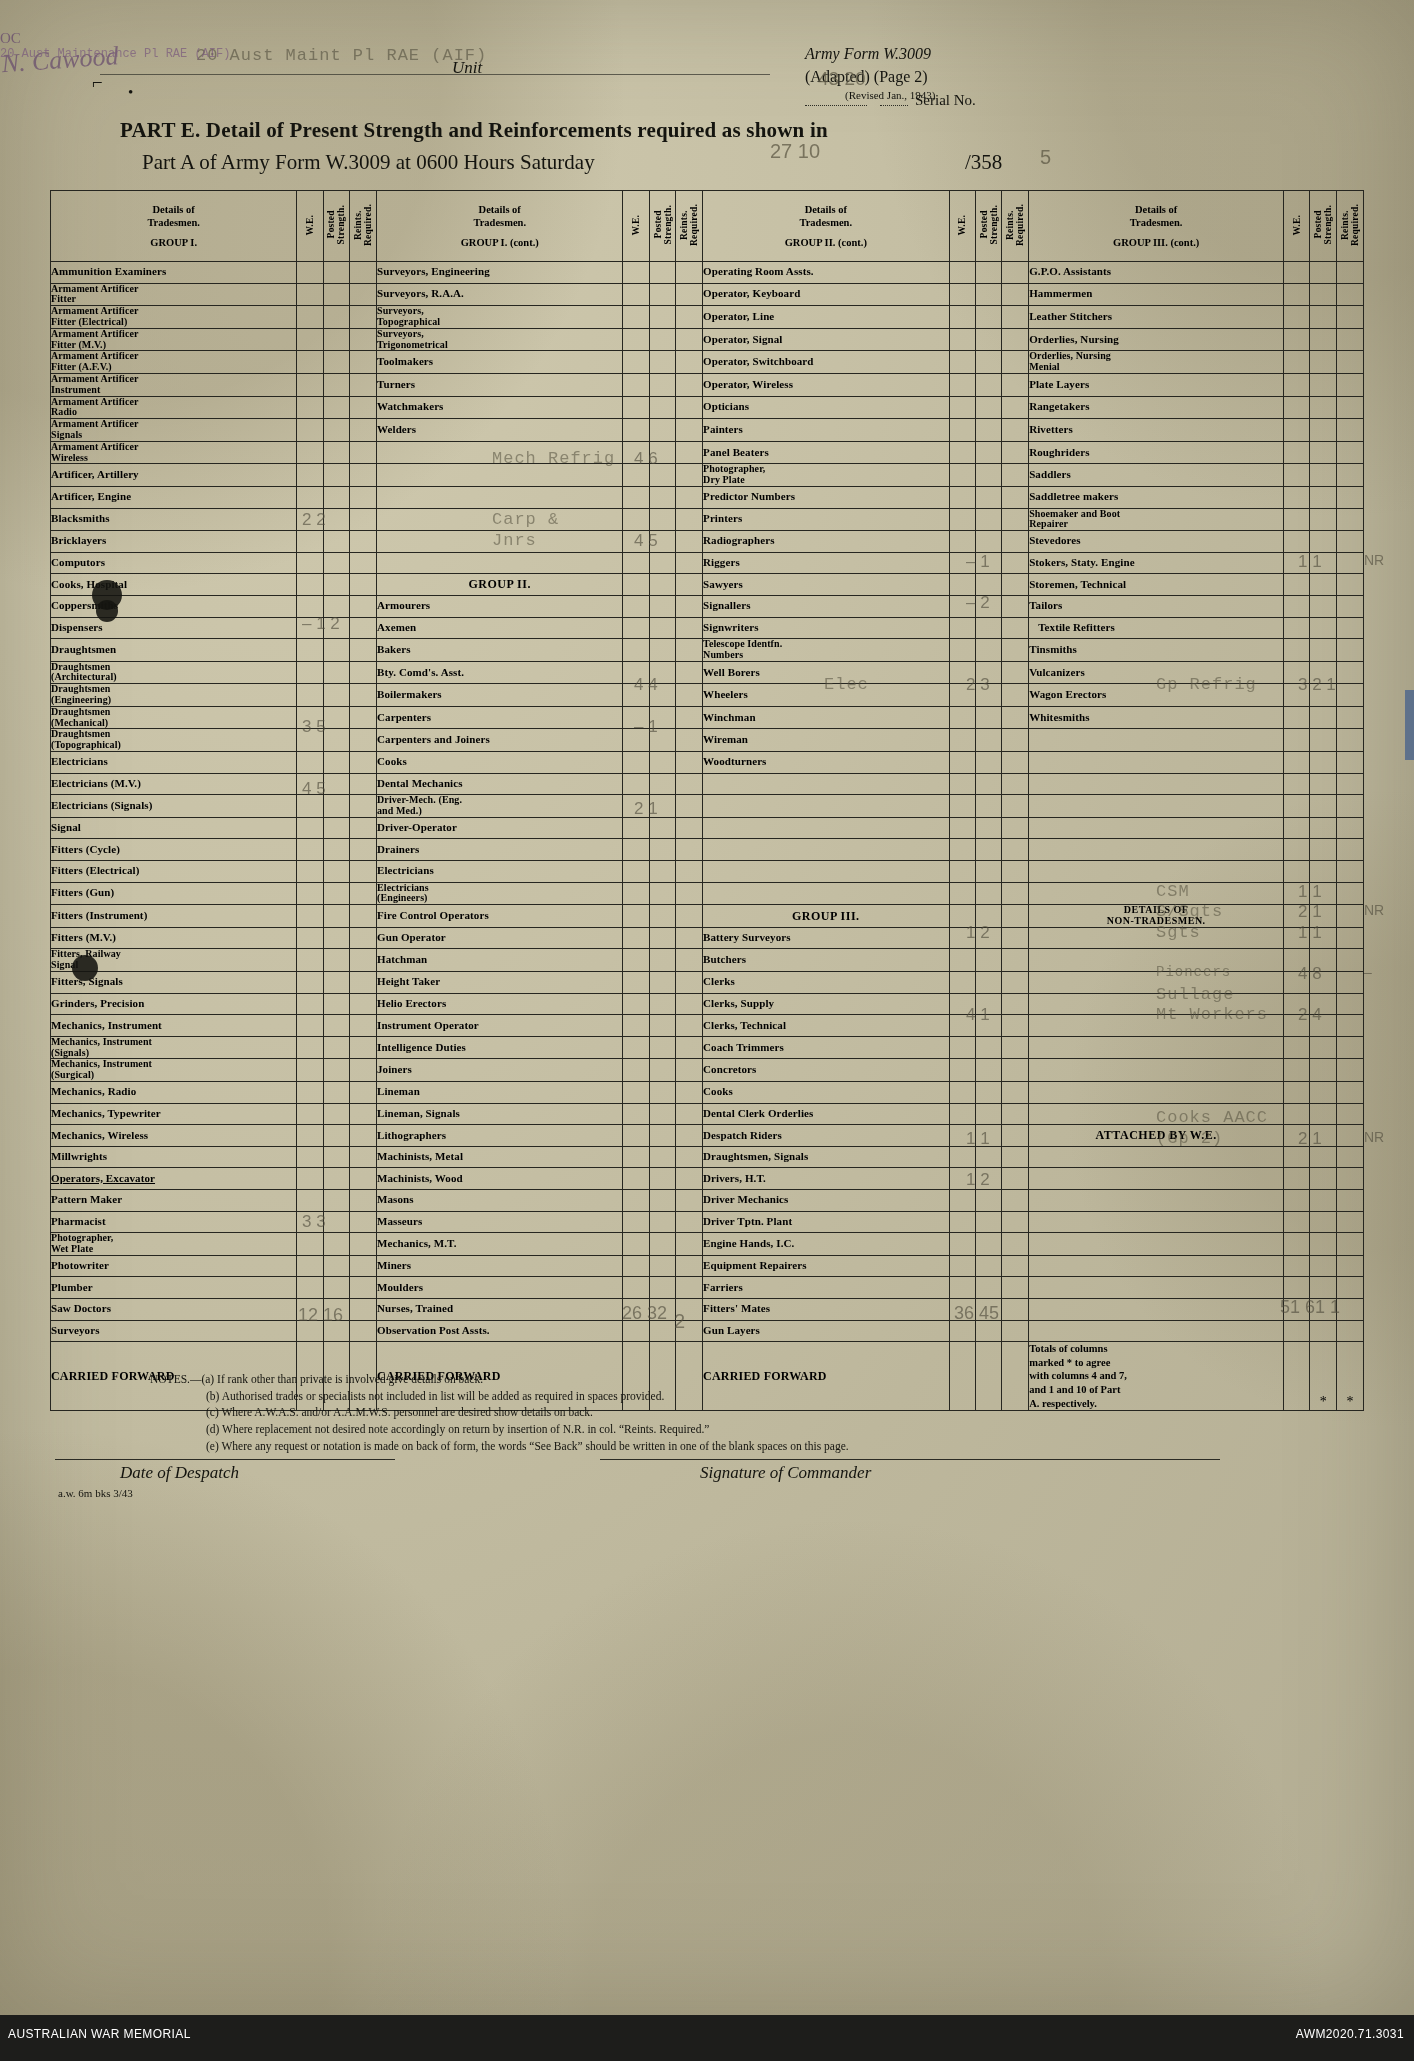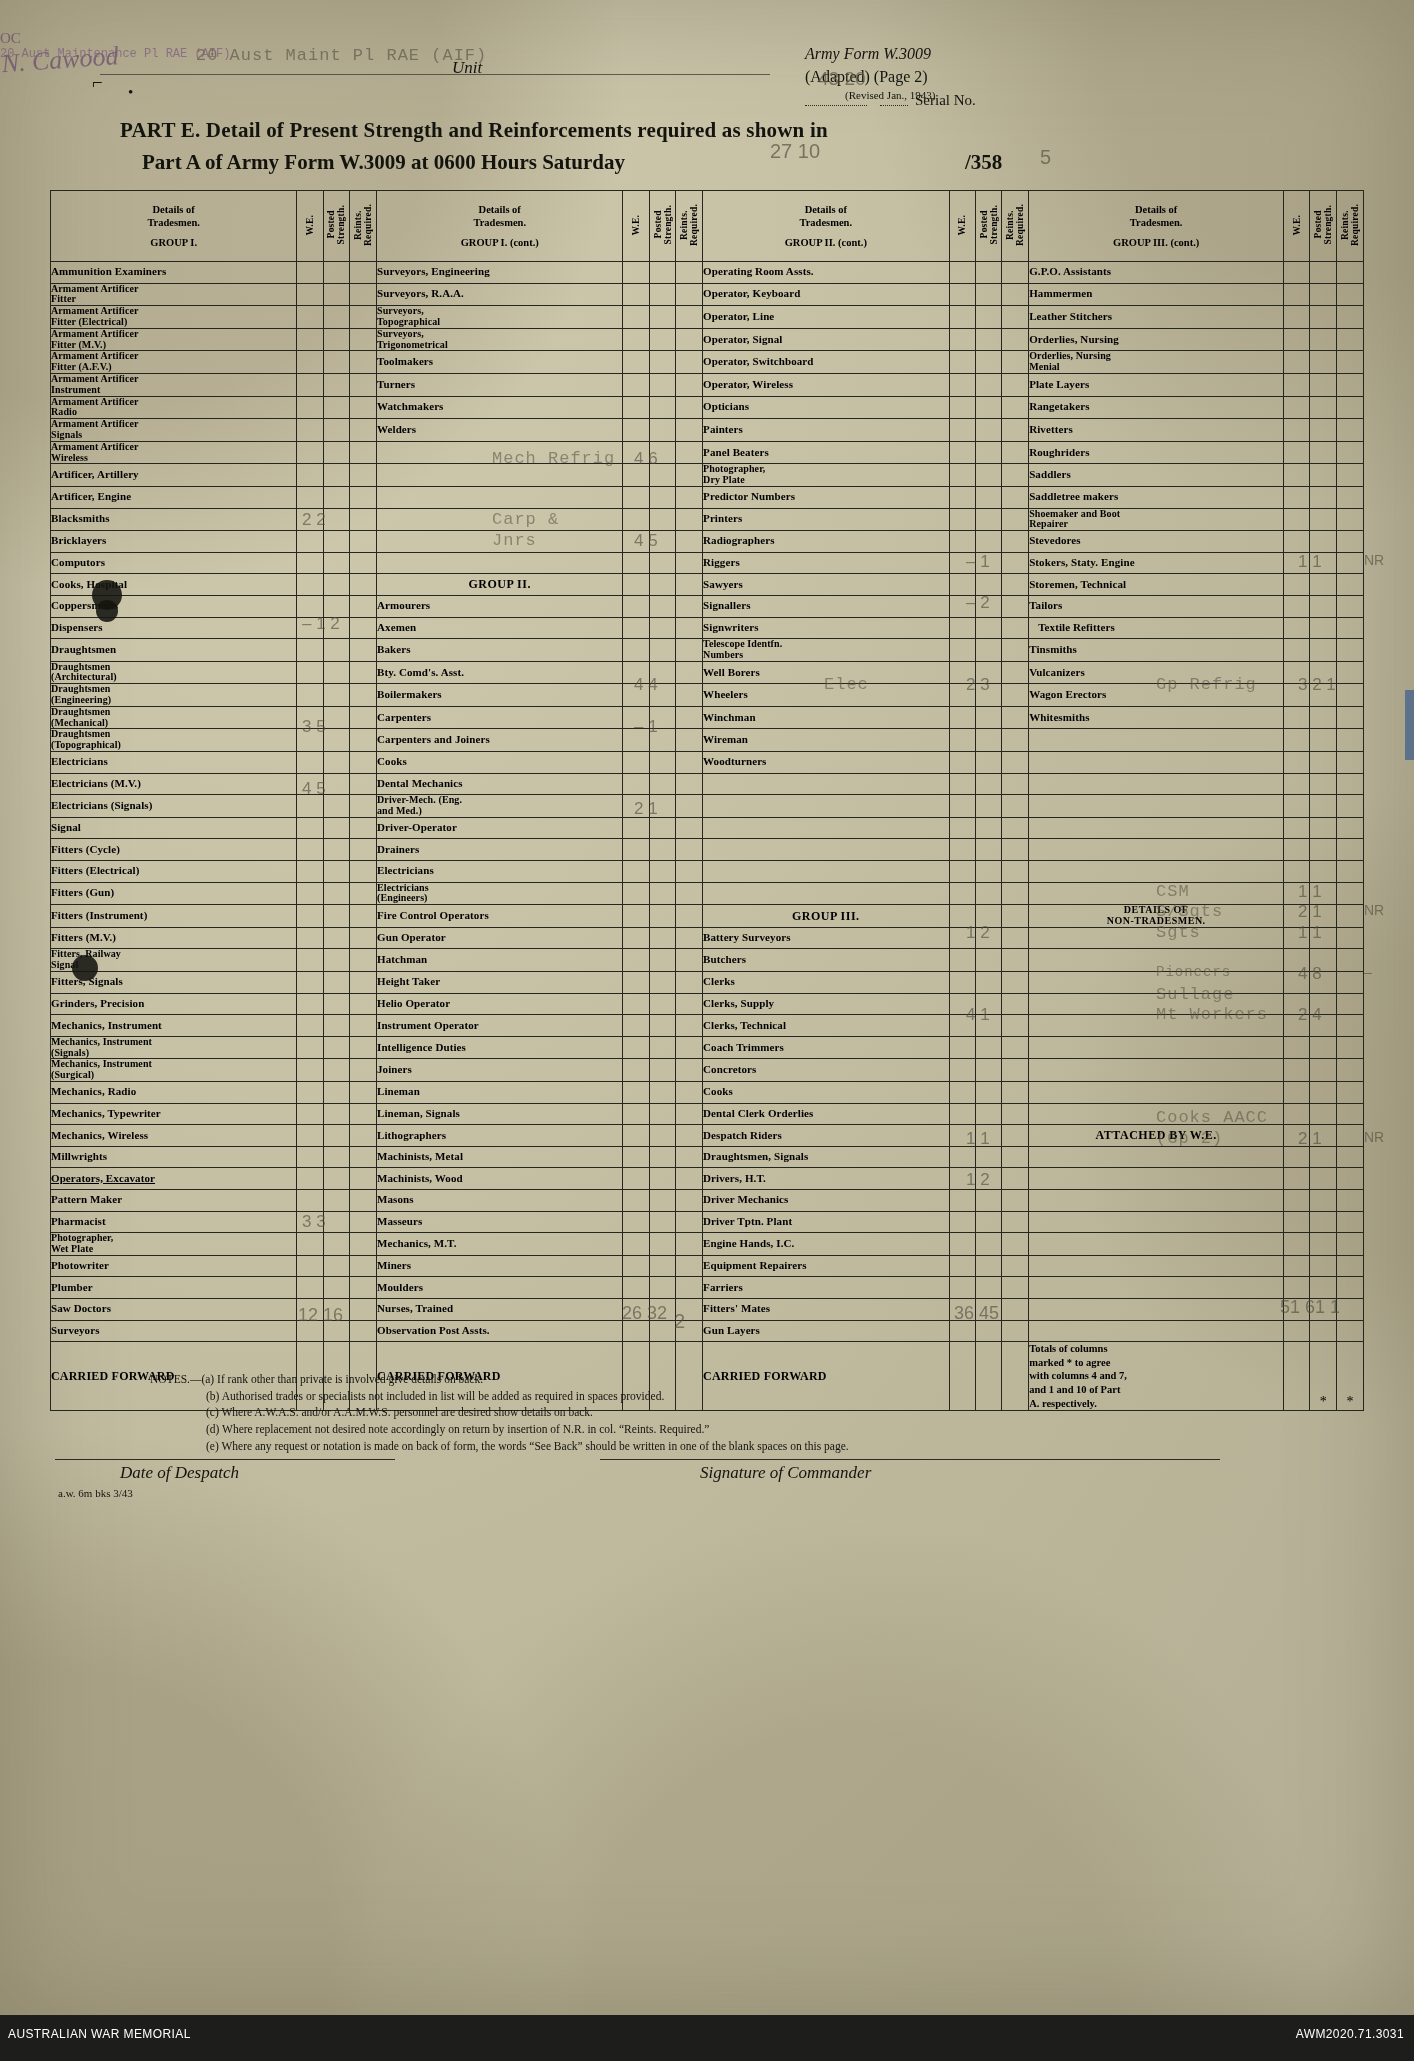--- a/index.html
+++ b/index.html
@@ -51,21 +51,21 @@
   #af-block{left:805px;top:42px;text-align:left;line-height:1.45;}
   #af-block .l1{font-style:italic;font-size:16px;}
   #af-block .l2{font-size:16px;}
   #af-block .l3{font-size:11px;padding-left:40px;}
   #serial-line{left:805px;top:92px;font-size:15px;}
   #serial-dots{position:absolute;left:805px;top:105px;width:62px;border-bottom:1px dotted #2d2d26;}
   #serial-dots2{position:absolute;left:880px;top:105px;width:28px;border-bottom:1px dotted #2d2d26;}
   #serial-hw{left:818px;top:68px;font-size:19px;}
 
   #title1{left:120px;top:118px;width:1180px;font-size:21px;font-weight:bold;letter-spacing:.2px;}
-  #title2{left:142px;top:150px;width:1180px;font-size:21px;font-weight:bold;}
+  #title2{left:142px;top:150px;width:1180px;font-size:21px;font-weight:normal;}
   #date-hw{left:770px;top:140px;font-size:20px;}
   #year-hw{left:905px;top:146px;font-size:20px;}
 
   
   #tbl{position:absolute;left:50px;top:190px;width:1314px;border-collapse:collapse;}
   #tbl td,#tbl th{border:1px solid #262620;padding:0;}
   .hd{height:70px;text-align:center;font-size:10.5px;font-weight:bold;line-height:1.25;vertical-align:middle;}
   .vhd{width:26px;text-align:center;font-size:9.5px;font-weight:bold;}
   .vhd span{display:inline-block;writing-mode:vertical-rl;transform:rotate(180deg);white-space:nowrap;letter-spacing:.2px;}
   .trade{width:254px;height:20.6px;font-size:11px;font-weight:bold;padding-left:8px;line-height:1.08;letter-spacing:.1px;}
@@ -787,21 +787,21 @@
           <td class="trade" style="white-space: pre-line;"></td>
           <td class="num"></td>
           <td class="num"></td>
           <td class="num"></td>
         </tr>
         <tr>
           <td class="trade" style="white-space: pre-line;">Grinders, Precision</td>
           <td class="num"></td>
           <td class="num"></td>
           <td class="num"></td>
-          <td class="trade" style="white-space: pre-line;">Helio Operator</td>
+          <td class="trade" style="white-space: pre-line;">Helio Erectors</td>
           <td class="num"></td>
           <td class="num"></td>
           <td class="num"></td>
           <td class="trade" style="white-space: pre-line;">Clerks, Supply</td>
           <td class="num"></td>
           <td class="num"></td>
           <td class="num"></td>
           <td class="trade" style="white-space: pre-line;"></td>
           <td class="num"></td>
           <td class="num"></td>

